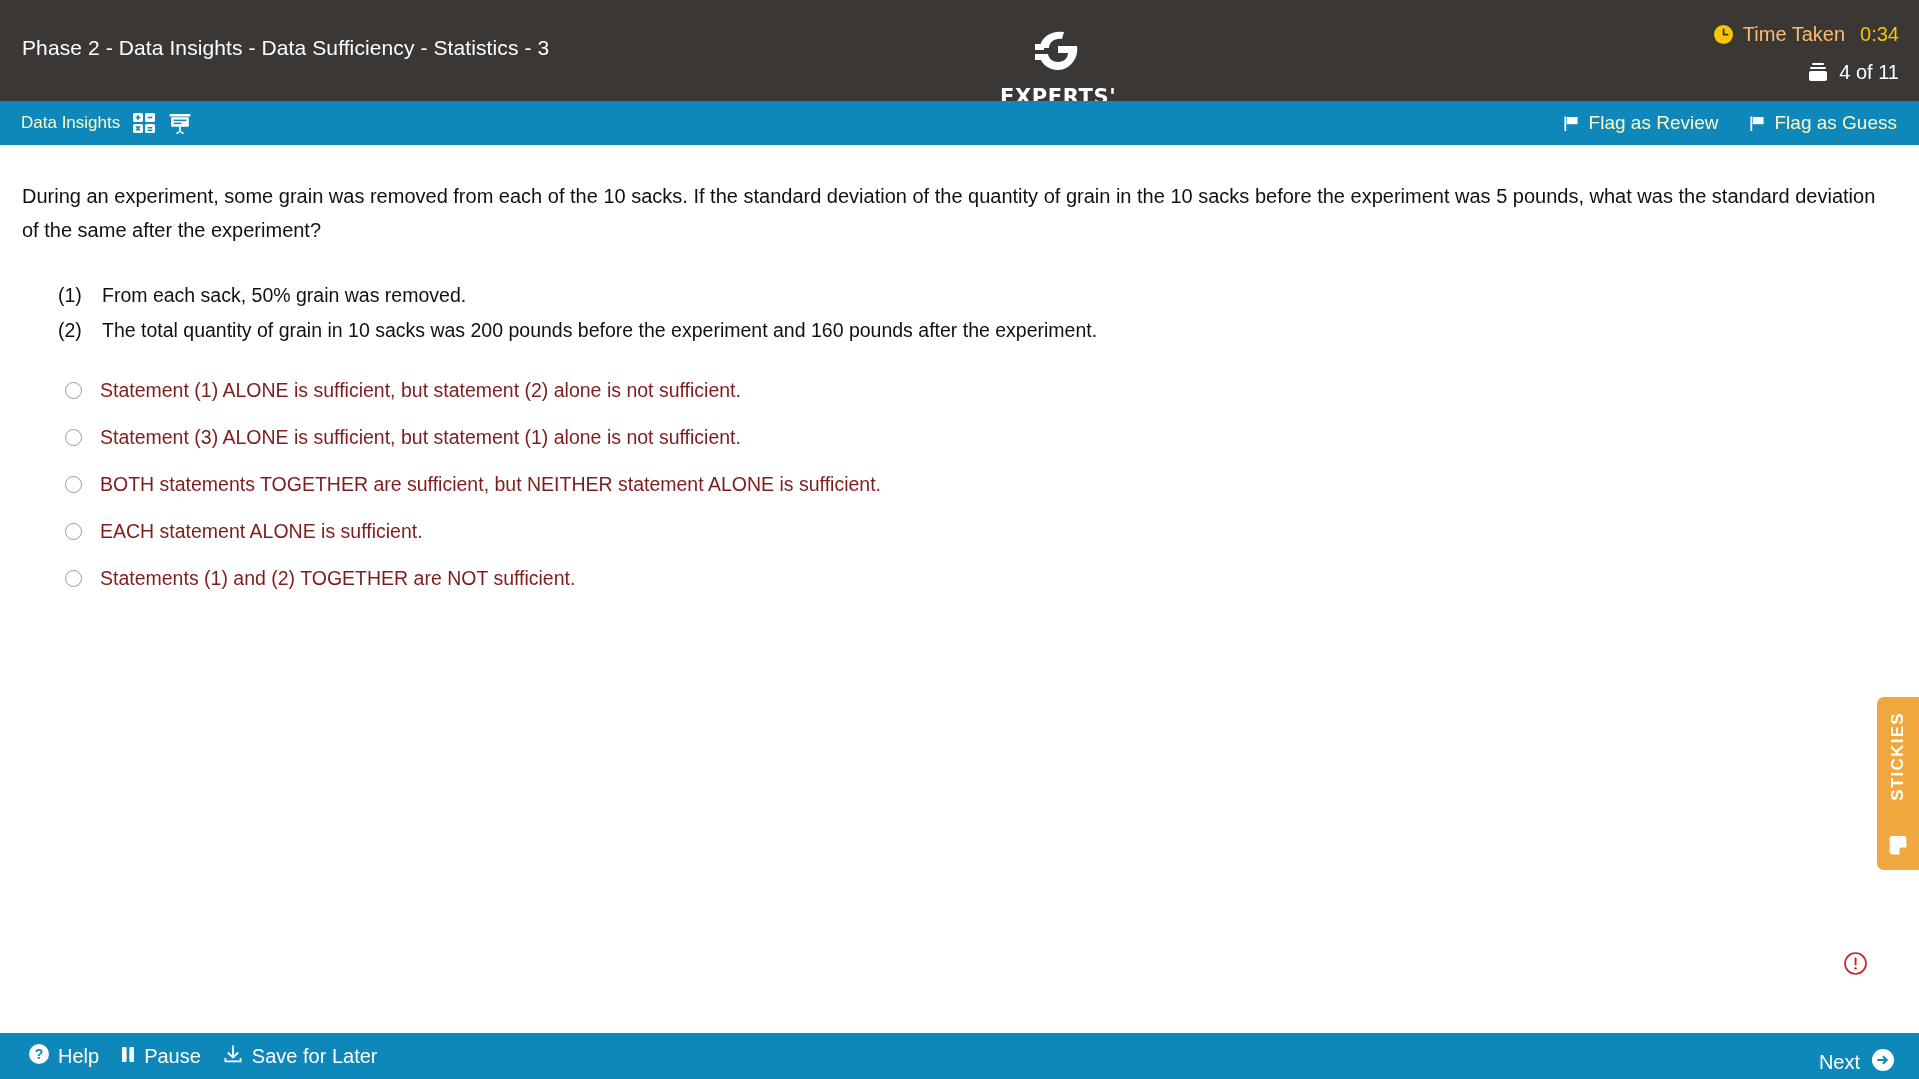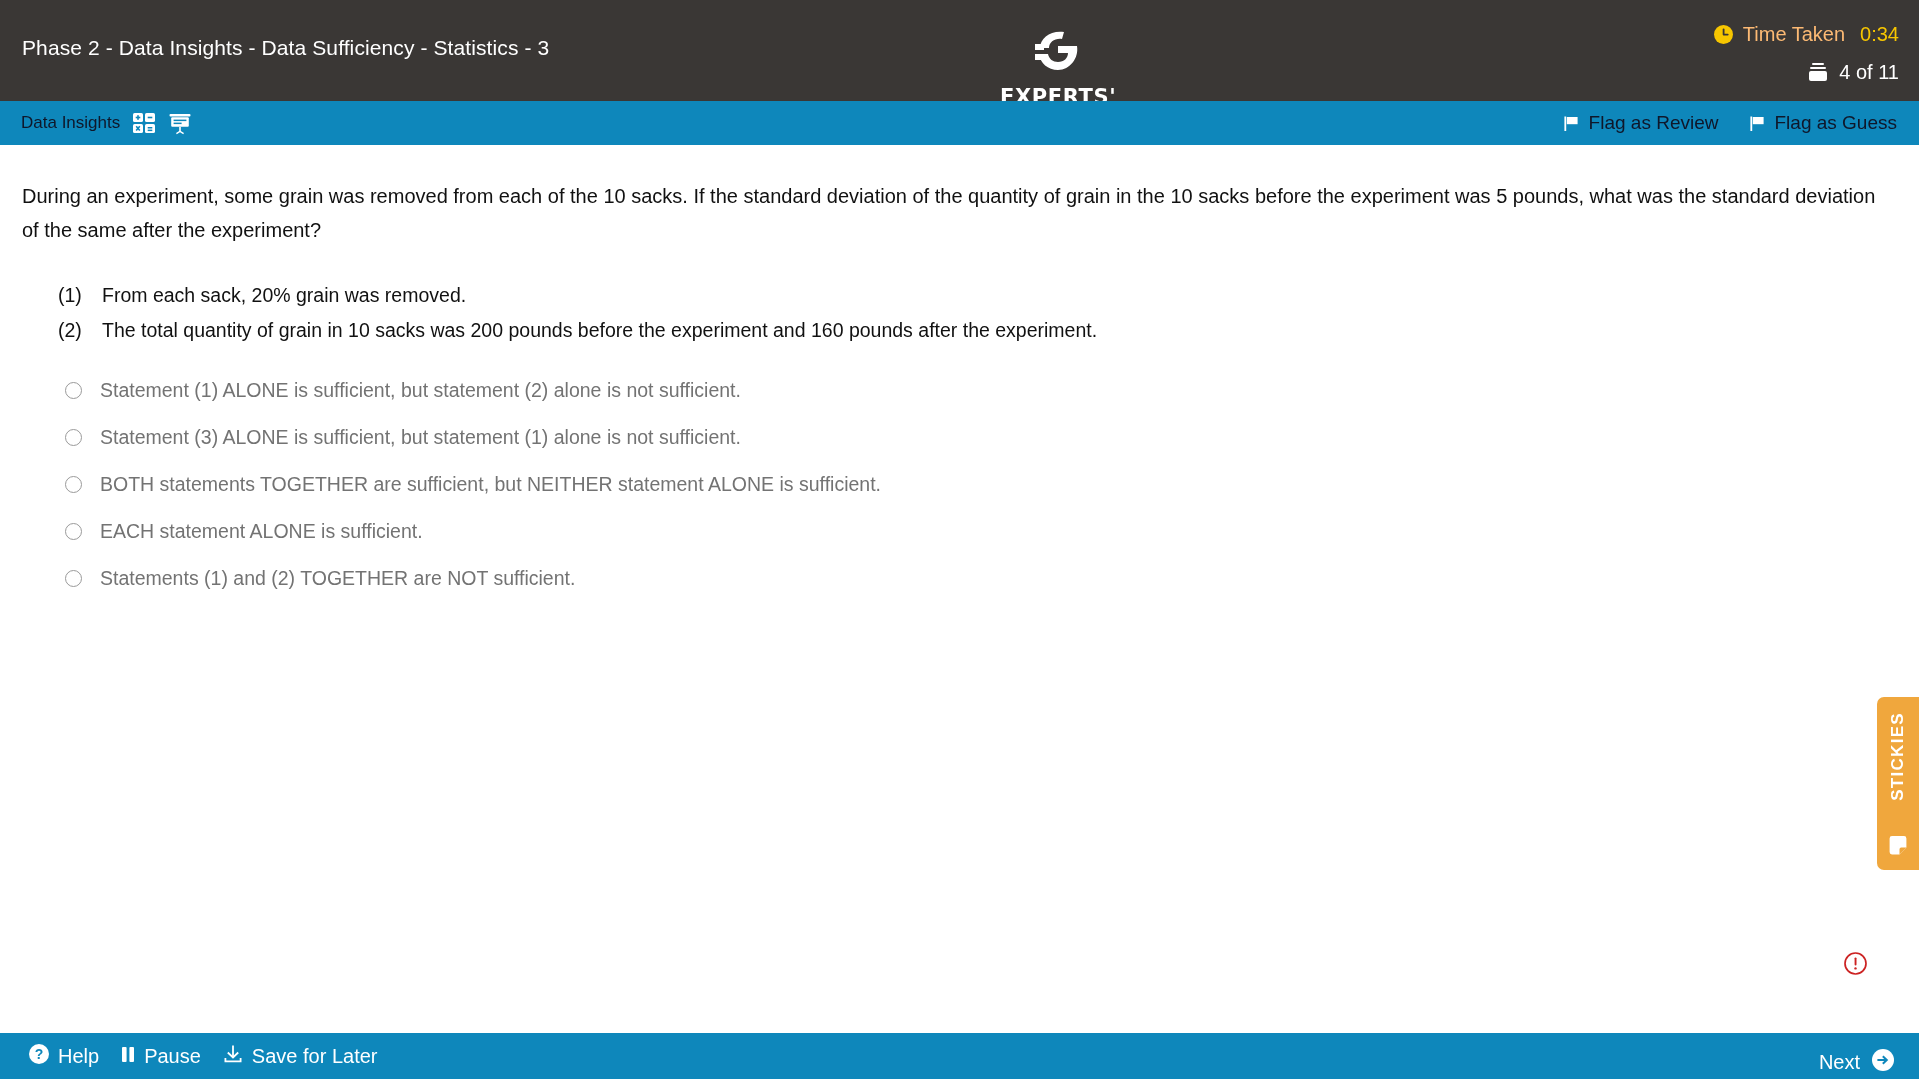--- a/index.html
+++ b/index.html
@@ -41,46 +41,46 @@
   .stack-icon { width: 22px; height: 20px; flex: 0 0 auto; }
   .count-text { font-size: 20px; color: #ffffff; white-space: nowrap; }
 
   
   .toolbar {
     position: absolute; top: 101px; left: 0;
     width: 1919px; height: 44px;
     background: #0e87bb; color: #ffffff;
   }
   .tb-left { position: absolute; left: 21px; top: 0; height: 44px; display: flex; align-items: center; gap: 12px; }
-  .tb-section { font-size: 17px; color: #0f172a; white-space: nowrap; }
+  .tb-section { font-size: 17px; color: #fef9c3; white-space: nowrap; }
   .tb-icon { width: 24px; height: 24px; display: block; cursor: pointer; }
   .tb-right { position: absolute; right: 22px; top: 0; height: 44px; display: flex; align-items: center; gap: 30px; }
   .tb-flag { display: flex; align-items: center; gap: 9px; cursor: pointer; }
   .flag-icon { width: 17px; height: 17px; flex: 0 0 auto; }
-  .tb-flag-label { font-size: 19px; color: #0f172a; white-space: nowrap; }
+  .tb-flag-label { font-size: 19px; color: #fef9c3; white-space: nowrap; }
 
   
   .content { position: absolute; top: 145px; left: 0; width: 1919px; height: 890px; background: #fff; }
   .stem {
     position: absolute; left: 22px; top: 34px; width: 1862px;
     font-size: 20px; line-height: 34px; color: #111111;
   }
   .statements { position: absolute; left: 58px; top: 133px; width: 1700px; }
   .stmt { display: flex; font-size: 19.5px; line-height: 35px; color: #111111; }
   .stmt-num { width: 44px; flex: 0 0 auto; }
   .stmt-text { flex: 1 1 auto; }
 
   .options { position: absolute; left: 65px; top: 222px; width: 1700px; }
   .opt { display: flex; align-items: center; height: 47px; cursor: pointer; }
   .radio {
     width: 17px; height: 17px; border-radius: 50%;
     border: 1.6px solid #9a9a9a; background: #ffffff;
     flex: 0 0 auto; margin-right: 18px;
   }
-  .opt-label { font-size: 19.5px; color: #737373; white-space: nowrap; }
+  .opt-label { font-size: 19.5px; color: #7f1d1d; white-space: nowrap; }
 
   
   .stickies {
     position: absolute; right: 0; top: 697px;
     width: 42px; height: 173px;
     background: #f0a73d;
     border-radius: 7px 0 0 7px;
     cursor: pointer;
     display: flex; flex-direction: column; align-items: center;
   }
@@ -205,21 +205,21 @@
     </div>
   </div>
 
   <div class="content">
 
     <div class="stem">During an experiment, some grain was removed from each of the 10 sacks. If the standard deviation of the quantity of grain in the 10 sacks before the experiment was 5 pounds, what was the standard deviation of the same after the experiment?</div>
 
     <div class="statements">
       <div class="stmt">
         <span class="stmt-num">(1)</span>
-        <span class="stmt-text">From each sack, 20% grain was removed.</span>
+        <span class="stmt-text">From each sack, 50% grain was removed.</span>
       </div>
       <div class="stmt">
         <span class="stmt-num">(2)</span>
         <span class="stmt-text">The total quantity of grain in 10 sacks was 200 pounds before the experiment and 160 pounds after the experiment.</span>
       </div>
     </div>
 
     <div class="options">
       <div class="opt">
         <span class="radio"></span>

